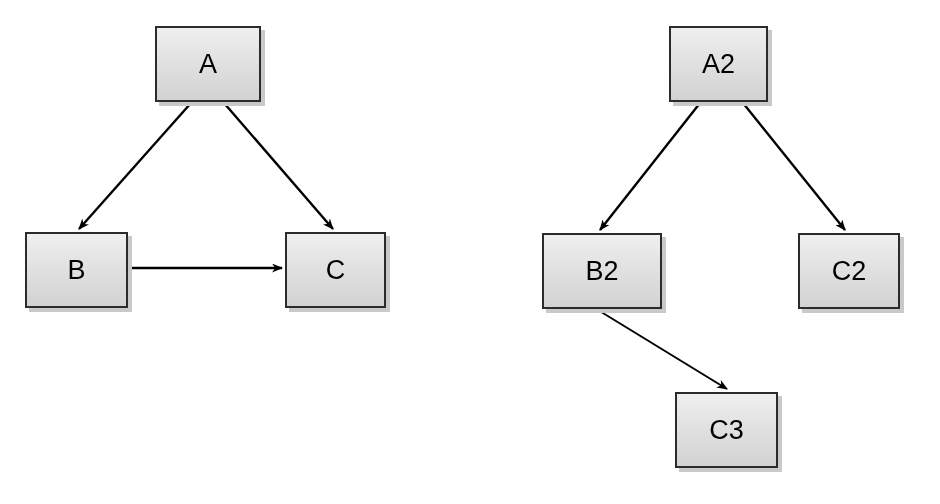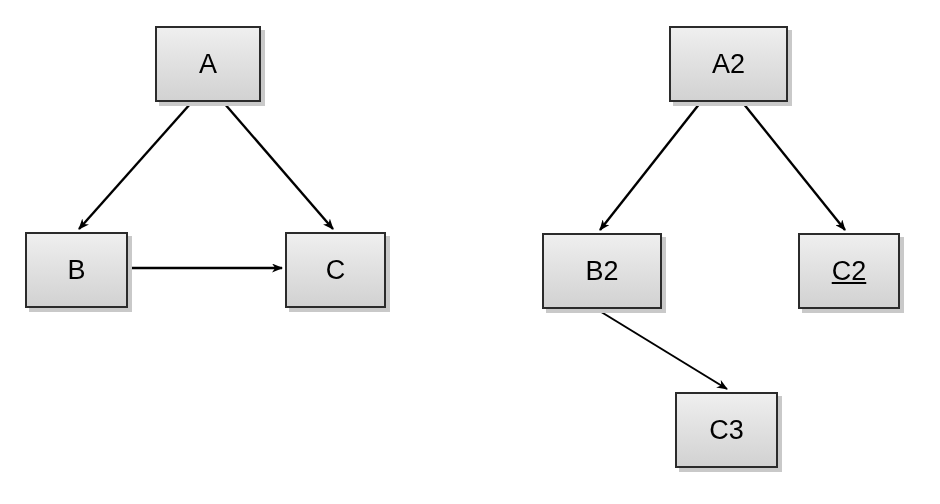--- a/index.html
+++ b/index.html
@@ -69,29 +69,29 @@
   </div>
 
   <div class="node" style="left:25px; top:232px; width:103px; height:76px;">
     <span class="node-label">B</span>
   </div>
 
   <div class="node" style="left:285px; top:232px; width:101px; height:76px;">
     <span class="node-label">C</span>
   </div>
 
-  <div class="node" style="left:669px; top:26px; width:119px; height:76px;">
+  <div class="node" style="left:669px; top:26px; width:99px; height:76px;">
     <span class="node-label">A2</span>
   </div>
 
   <div class="node" style="left:542px; top:233px; width:120px; height:76px;">
     <span class="node-label">B2</span>
   </div>
 
-  <div class="node" style="left:798px; top:233px; width:102px; height:76px;text-decoration:underline;">
+  <div class="node" style="left:798px; top:233px; width:102px; height:76px;">
     <span class="node-label">C2</span>
   </div>
 
   <div class="node" style="left:675px; top:392px; width:103px; height:76px;">
     <span class="node-label">C3</span>
   </div>
 
 </div>
 
 </body></html>

